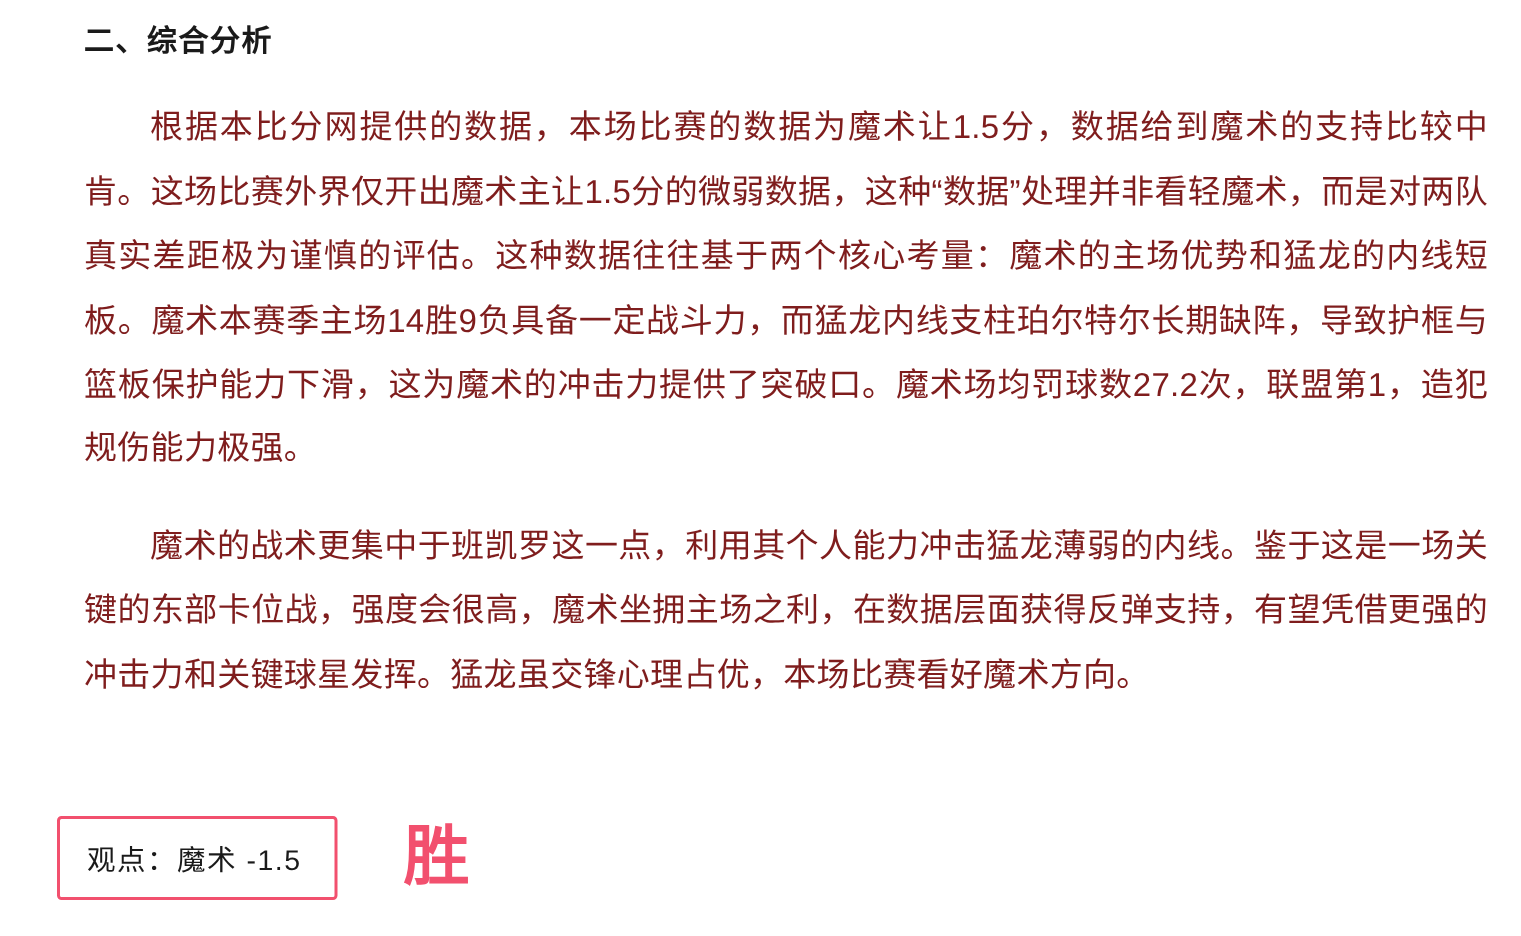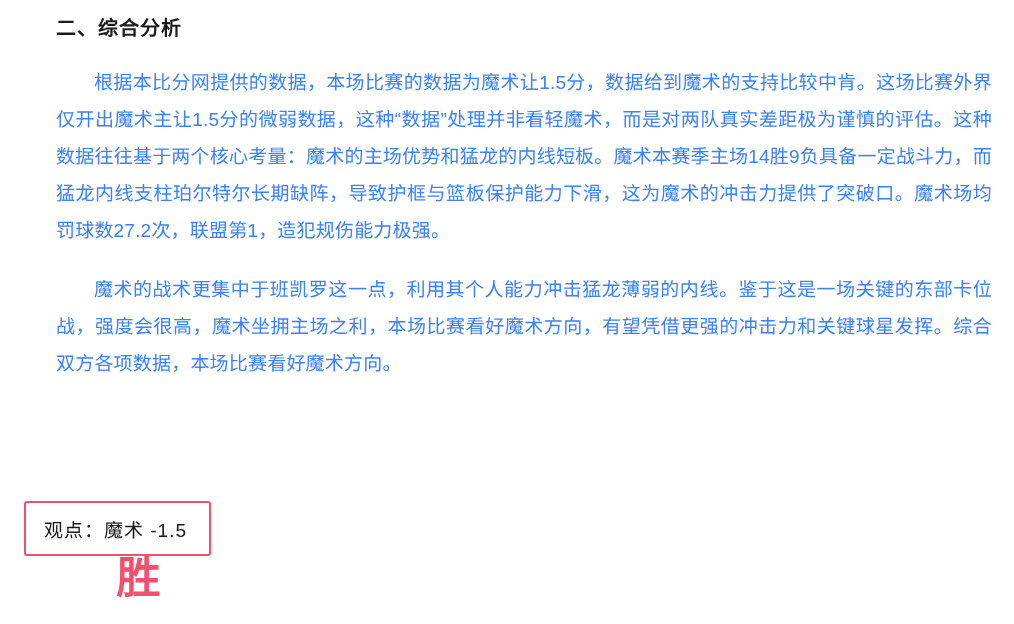--- a/index.html
+++ b/index.html
@@ -23,36 +23,35 @@
   }
   .section-heading {
     font-size: 20px;
     font-weight: bold;
     color: #1a1a1a;
     letter-spacing: 1px;
     margin: 0 0 22px 0;
     line-height: 1.4;
   }
   .body-text {
-    font-size: 19px;
+    font-size: 22px;
     line-height: 1.95;
-    color: #3b82f6;
+    color: #7f1d1d;
     margin: 0 0 22px 0;
     text-align: justify;
     text-indent: 2em;
     padding-right: 8px;
     letter-spacing: 0.2px;
   }
   .conclusion-row {
     position: absolute;
-    left: 24px;
+    left: 38px;
     bottom: 24px;
     display: flex;
     align-items: center;
-    flex-direction: column;
   }
   .verdict-box {
     border: 2px solid #f2506e;
     border-radius: 3px;
     padding: 12px 22px 12px 18px;
     font-size: 19px;
     color: #1a1a1a;
     letter-spacing: 1px;
     min-width: 170px;
     box-sizing: border-box;
@@ -67,20 +66,20 @@
   }
 </style>
 </head>
 <body>
 
 <div class="page">
 
   <h2 class="section-heading">二、综合分析</h2>
 
   <p class="body-text">根据本比分网提供的数据，本场比赛的数据为魔术让1.5分，数据给到魔术的支持比较中肯。这场比赛外界仅开出魔术主让1.5分的微弱数据，这种“数据”处理并非看轻魔术，而是对两队真实差距极为谨慎的评估。这种数据往往基于两个核心考量：魔术的主场优势和猛龙的内线短板。魔术本赛季主场14胜9负具备一定战斗力，而猛龙内线支柱珀尔特尔长期缺阵，导致护框与篮板保护能力下滑，这为魔术的冲击力提供了突破口。魔术场均罚球数27.2次，联盟第1，造犯规伤能力极强。</p>
-  <p class="body-text">魔术的战术更集中于班凯罗这一点，利用其个人能力冲击猛龙薄弱的内线。鉴于这是一场关键的东部卡位战，强度会很高，魔术坐拥主场之利，本场比赛看好魔术方向，有望凭借更强的冲击力和关键球星发挥。综合双方各项数据，本场比赛看好魔术方向。</p>
+  <p class="body-text">魔术的战术更集中于班凯罗这一点，利用其个人能力冲击猛龙薄弱的内线。鉴于这是一场关键的东部卡位战，强度会很高，魔术坐拥主场之利，在数据层面获得反弹支持，有望凭借更强的冲击力和关键球星发挥。猛龙虽交锋心理占优，本场比赛看好魔术方向。</p>
 
   <div class="conclusion-row">
     <div class="verdict-box">观点：魔术 -1.5</div>
     <div class="verdict-result">胜</div>
   </div>
 
 </div>
 
 </body></html>

